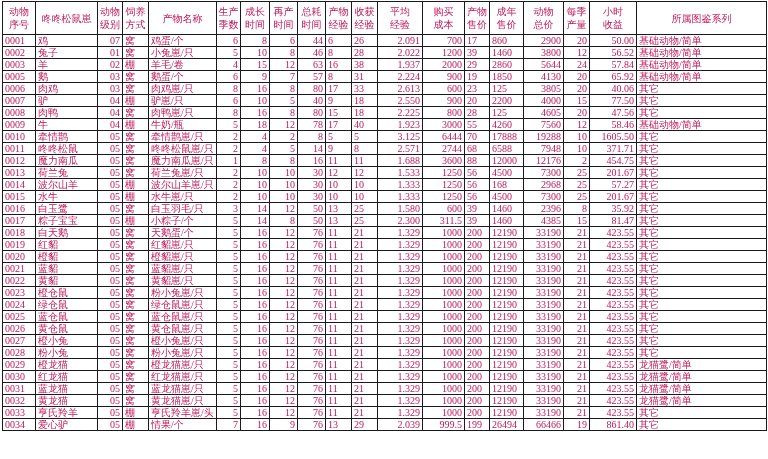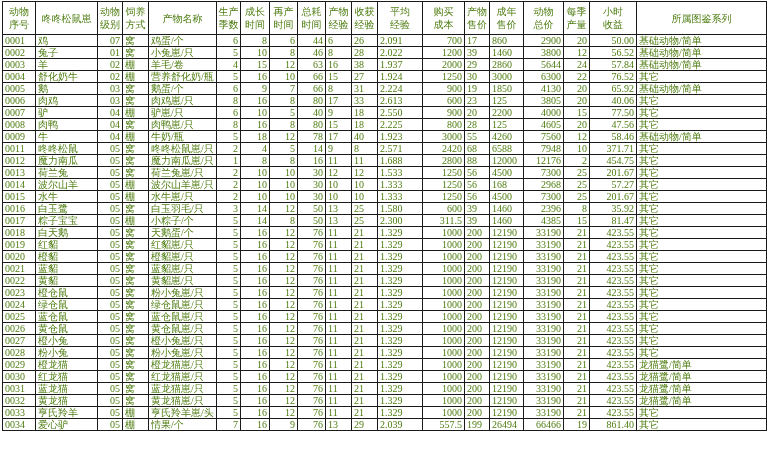--- a/index.html
+++ b/index.html
@@ -6,21 +6,21 @@
     margin: 0;
     padding: 0;
     background: #ffffff;
     width: 768px;
     height: 459px;
     overflow: hidden;
   }
   .sheet {
     padding: 1px 0 0 2px;
     font-family: "Liberation Serif", "DejaVu Serif", serif;
-    color: #4d7c0f;
+    color: #be185d;
   }
   table.data-grid {
     border-collapse: collapse;
     table-layout: fixed;
     width: 764px;
     background: #ffffff;
   }
   table.data-grid th,
   table.data-grid td {
     border: 1px solid #1a1a1a;
@@ -34,21 +34,21 @@
   }
   table.data-grid th {
     text-align: center;
     white-space: pre-line;
     line-height: 13px;
     height: 30px;
     padding: 1px 1px;
   }
   td.al { text-align: left; }
   td.ar { text-align: right; }
-  td.ac { text-align: left; }
+  td.ac { text-align: right; }
 </style>
 </head>
 <body>
 
 <div class="sheet">
   <table class="data-grid">
     <colgroup>
         <col style="width: 33px;">
         <col style="width: 62px;">
         <col style="width: 25px;">
@@ -166,50 +166,29 @@
           <td class="ac">1.937</td>
           <td class="ar">2000</td>
           <td class="al">29</td>
           <td class="al">2860</td>
           <td class="ar">5644</td>
           <td class="ar">24</td>
           <td class="ar">57.84</td>
           <td class="al">基础动物/简单</td>
         </tr>
         <tr>
-          <td class="al">0004</td>
-          <td class="al">舒化奶牛</td>
-          <td class="ar">02</td>
-          <td class="al">棚</td>
-          <td class="al">营养舒化奶/瓶</td>
-          <td class="ar">5</td>
-          <td class="ar">16</td>
-          <td class="ar">10</td>
-          <td class="ar">66</td>
-          <td class="al">15</td>
-          <td class="al">27</td>
-          <td class="ac">1.924</td>
-          <td class="ar">1250</td>
-          <td class="al">30</td>
-          <td class="al">3000</td>
-          <td class="ar">6300</td>
-          <td class="ar">22</td>
-          <td class="ar">76.52</td>
-          <td class="al">其它</td>
-        </tr>
-        <tr>
           <td class="al">0005</td>
           <td class="al">鹅</td>
           <td class="ar">03</td>
           <td class="al">窝</td>
           <td class="al">鹅蛋/个</td>
           <td class="ar">6</td>
           <td class="ar">9</td>
           <td class="ar">7</td>
-          <td class="ar">66</td>
+          <td class="ar">57</td>
           <td class="al">8</td>
           <td class="al">31</td>
           <td class="ac">2.224</td>
           <td class="ar">900</td>
           <td class="al">19</td>
           <td class="al">1850</td>
           <td class="ar">4130</td>
           <td class="ar">20</td>
           <td class="ar">65.92</td>
           <td class="al">基础动物/简单</td>
@@ -292,54 +271,75 @@
           <td class="ac">1.923</td>
           <td class="ar">3000</td>
           <td class="al">55</td>
           <td class="al">4260</td>
           <td class="ar">7560</td>
           <td class="ar">12</td>
           <td class="ar">58.46</td>
           <td class="al">基础动物/简单</td>
         </tr>
         <tr>
+          <td class="al">0010</td>
+          <td class="al">牵情鹊</td>
+          <td class="ar">05</td>
+          <td class="al">窝</td>
+          <td class="al">牵情鹊崽/只</td>
+          <td class="ar">2</td>
+          <td class="ar">4</td>
+          <td class="ar">2</td>
+          <td class="ar">8</td>
+          <td class="al">5</td>
+          <td class="al">5</td>
+          <td class="ac">3.125</td>
+          <td class="ar">6444</td>
+          <td class="al">70</td>
+          <td class="al">17888</td>
+          <td class="ar">19288</td>
+          <td class="ar">10</td>
+          <td class="ar">1605.50</td>
+          <td class="al">其它</td>
+        </tr>
+        <tr>
           <td class="al">0011</td>
           <td class="al">咚咚松鼠</td>
           <td class="ar">05</td>
           <td class="al">窝</td>
           <td class="al">咚咚松鼠崽/只</td>
           <td class="ar">2</td>
           <td class="ar">4</td>
           <td class="ar">5</td>
           <td class="ar">14</td>
           <td class="al">9</td>
           <td class="al">8</td>
           <td class="ac">2.571</td>
-          <td class="ar">2420</td>
+          <td class="ar">2744</td>
           <td class="al">68</td>
           <td class="al">6588</td>
           <td class="ar">7948</td>
           <td class="ar">10</td>
           <td class="ar">371.71</td>
           <td class="al">其它</td>
         </tr>
         <tr>
           <td class="al">0012</td>
           <td class="al">魔力南瓜</td>
           <td class="ar">05</td>
           <td class="al">窝</td>
           <td class="al">魔力南瓜崽/只</td>
           <td class="ar">1</td>
           <td class="ar">8</td>
           <td class="ar">8</td>
           <td class="ar">16</td>
           <td class="al">11</td>
           <td class="al">11</td>
           <td class="ac">1.688</td>
-          <td class="ar">2800</td>
+          <td class="ar">3600</td>
           <td class="al">88</td>
           <td class="al">12000</td>
           <td class="ar">12176</td>
           <td class="ar">2</td>
           <td class="ar">454.75</td>
           <td class="al">其它</td>
         </tr>
         <tr>
           <td class="al">0013</td>
           <td class="al">荷兰兔</td>
@@ -787,21 +787,21 @@
           <td class="ar">05</td>
           <td class="al">棚</td>
           <td class="al">情果/个</td>
           <td class="ar">7</td>
           <td class="ar">16</td>
           <td class="ar">9</td>
           <td class="ar">76</td>
           <td class="al">13</td>
           <td class="al">29</td>
           <td class="ac">2.039</td>
-          <td class="ar">557.5</td>
+          <td class="ar">999.5</td>
           <td class="al">199</td>
           <td class="al">26494</td>
           <td class="ar">66466</td>
           <td class="ar">19</td>
           <td class="ar">861.40</td>
           <td class="al">其它</td>
         </tr>
       </tbody>
   </table>
 </div>

